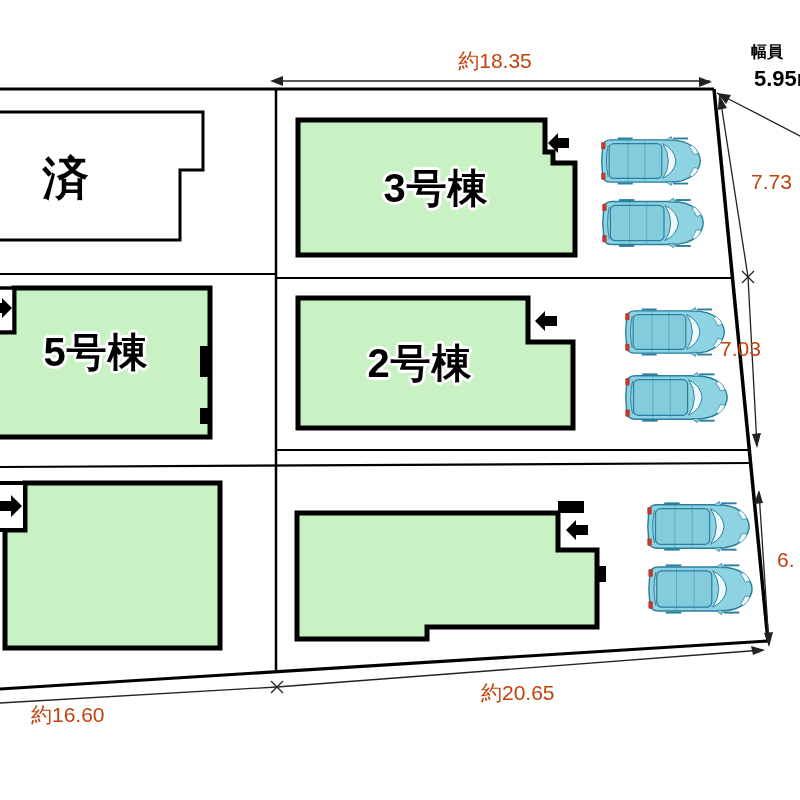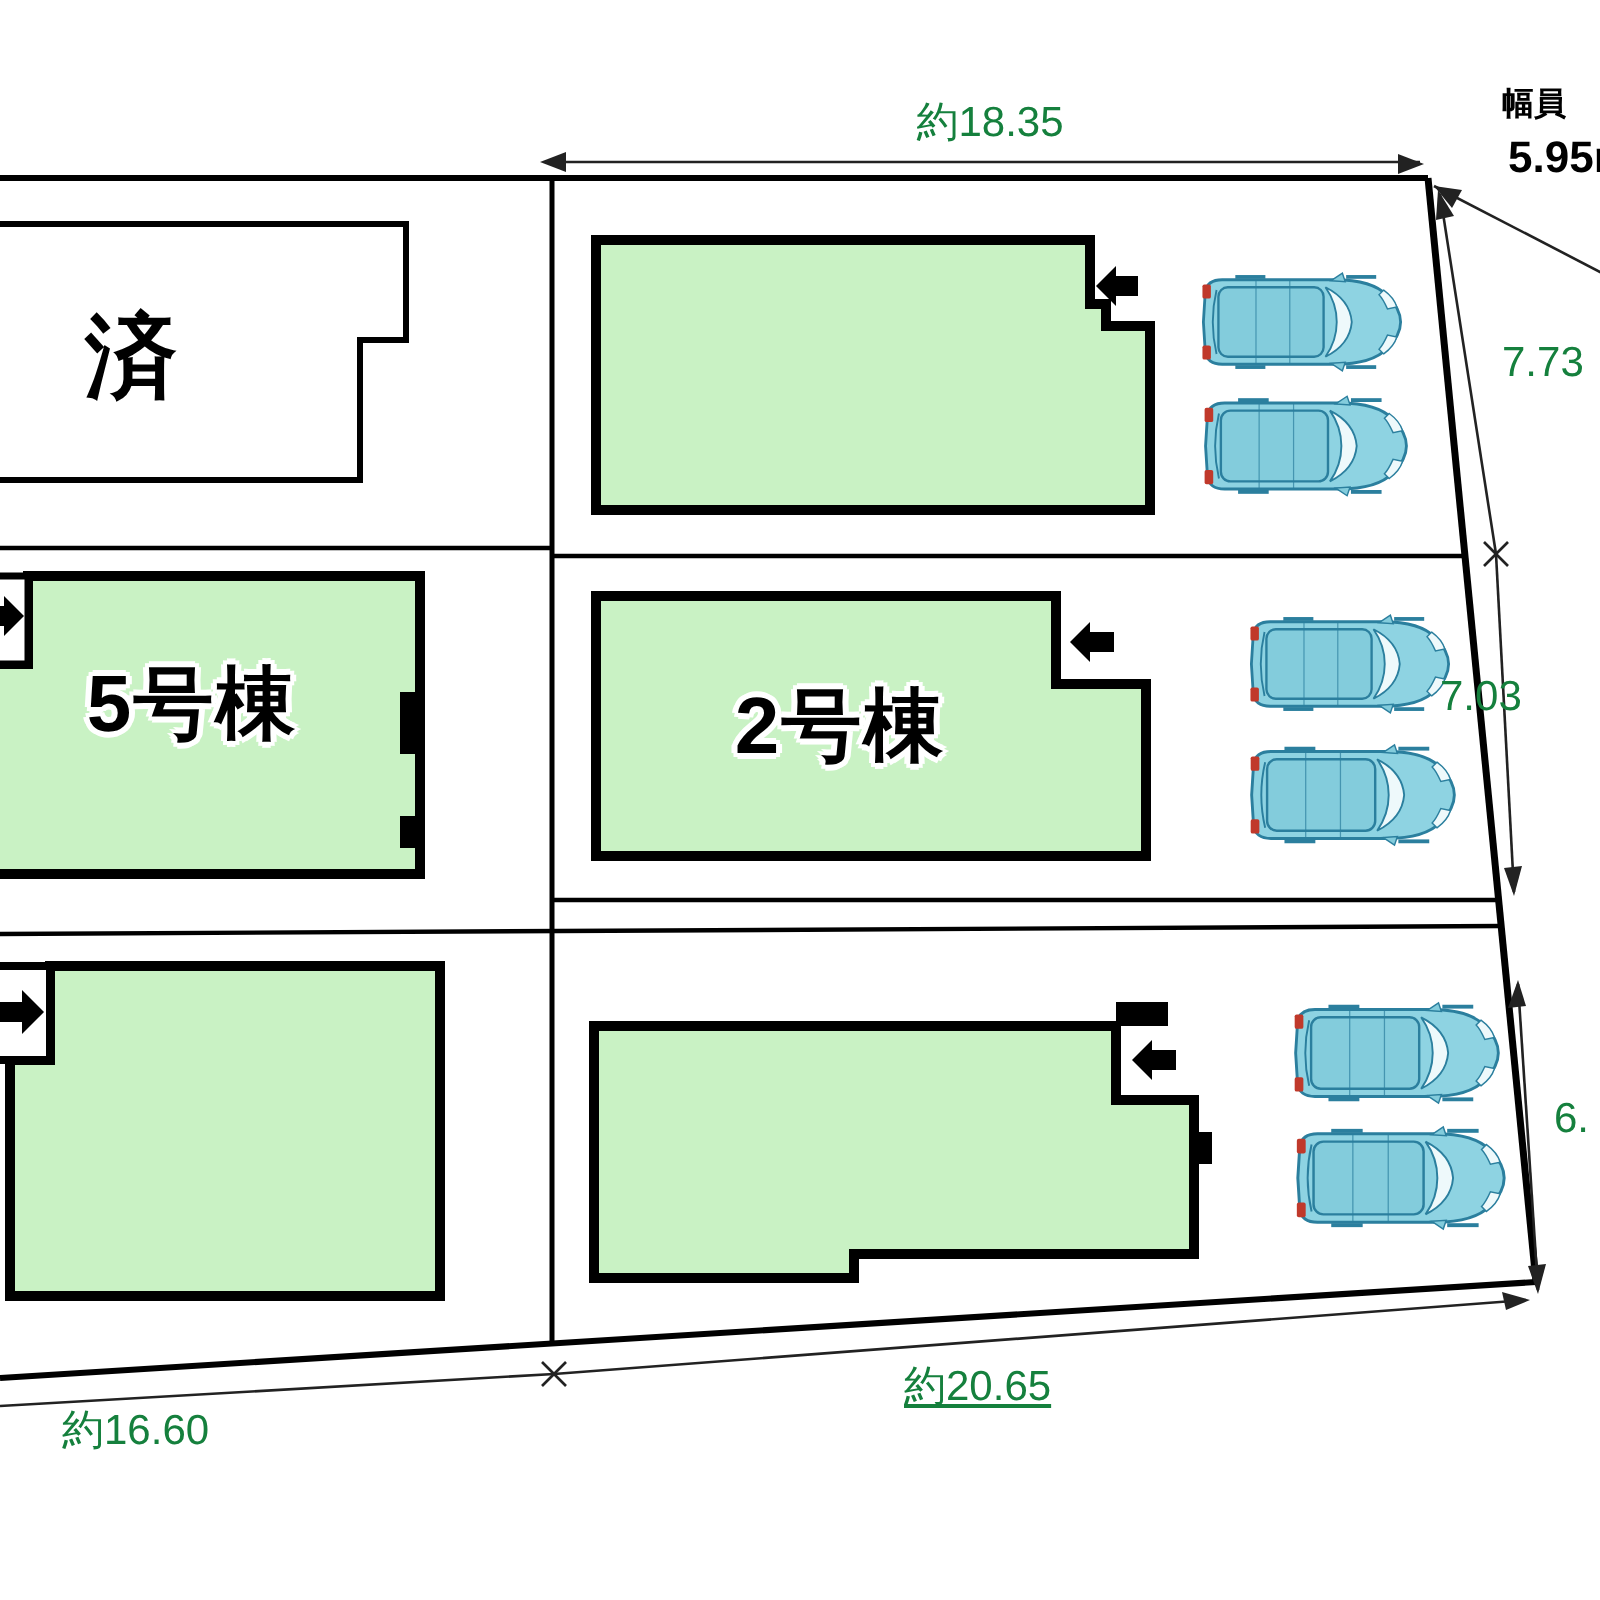--- a/index.html
+++ b/index.html
@@ -7,21 +7,21 @@
   .stage{position:relative;width:800px;height:800px;background:#fff;overflow:hidden;}
   .plan-svg{position:absolute;left:0;top:0;width:800px;height:800px;}
   .lbl{position:absolute;white-space:nowrap;color:#000;}
   .bldg-lbl{
     font-size:40px;font-weight:600;letter-spacing:1px;
     transform:translate(-50%,-50%);
     text-shadow:-2px -2px 0 #fff,2px -2px 0 #fff,-2px 2px 0 #fff,2px 2px 0 #fff,
                  0 -3px 0 #fff,0 3px 0 #fff,-3px 0 0 #fff,3px 0 0 #fff;
   }
   .sold-lbl{font-size:46px;}
-  .dim-lbl{font-size:21px;color:#15803d;}
+  .dim-lbl{font-size:21px;color:#c2410c;}
   .dim-lbl.center{transform:translate(-50%,0);}
   .road-lbl{font-size:22px;font-weight:700;color:#000;}
 </style>
 </head>
 <body>
 
 <div class="stage">
 
   <svg class="plan-svg" viewBox="0 0 800 800" aria-hidden="true">
     <defs>
@@ -118,25 +118,26 @@
       <line x1="0" y1="703" x2="277" y2="687"></line>
       <line x1="271" y1="681" x2="283" y2="693"></line>
       <line x1="271" y1="693" x2="283" y2="681"></line>
 
       <line x1="277" y1="687" x2="763" y2="650"></line>
       <polygon points="765,650 751,646 753,655" stroke="none"></polygon>
     </g>
   </svg>
 
   <div class="lbl bldg-lbl sold-lbl" style="left:66px;top:179px;">済</div>
+  <div class="lbl bldg-lbl" style="left:436px;top:188px;">3号棟</div>
   <div class="lbl bldg-lbl" style="left:420px;top:363px;">2号棟</div>
   <div class="lbl bldg-lbl" style="left:96px;top:352px;">5号棟</div>
 
   <div class="lbl dim-lbl center" style="left:495px;top:47px;">約18.35</div>
   <div class="lbl road-lbl" style="left:751px;top:42px;font-size:16px;">幅員</div>
   <div class="lbl road-lbl" style="left:754px;top:66px;">5.95m</div>
   <div class="lbl dim-lbl" style="left:751px;top:170px;text-align:right;">7.73</div>
   <div class="lbl dim-lbl" style="left:720px;top:337px;">7.03</div>
   <div class="lbl dim-lbl" style="left:777px;top:548px;">6.</div>
-  <div class="lbl dim-lbl" style="left:452px;top:679px;text-decoration:underline;">約20.65</div>
+  <div class="lbl dim-lbl" style="left:481px;top:679px;">約20.65</div>
   <div class="lbl dim-lbl" style="left:31px;top:701px;">約16.60</div>
 
 </div>
 
 </body></html>

